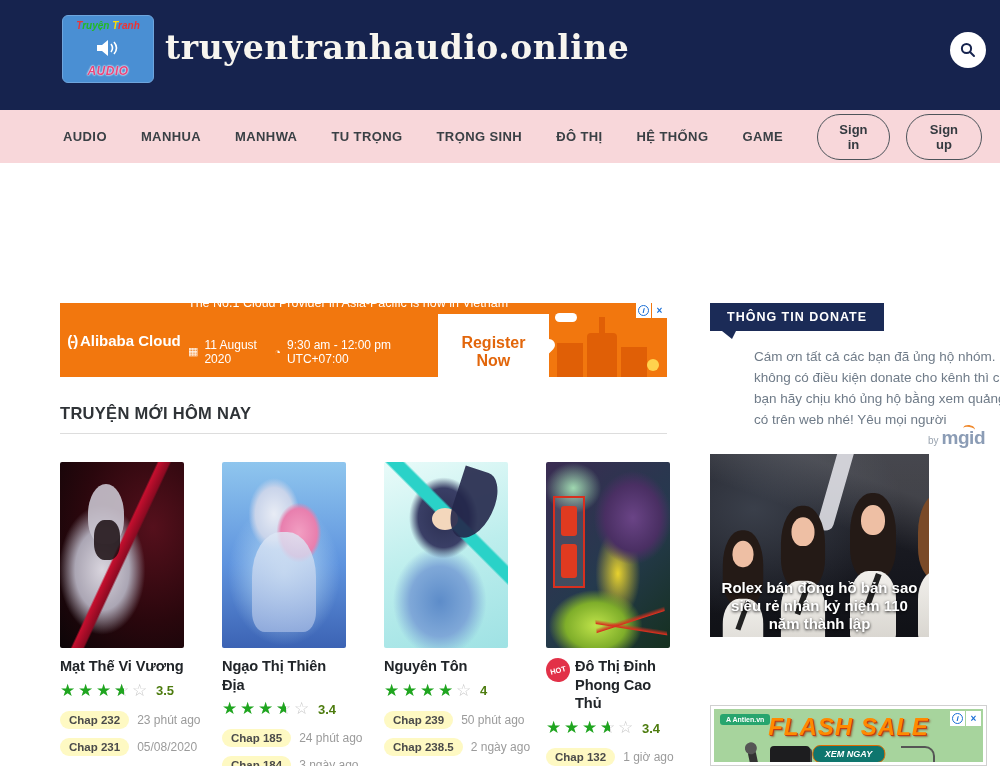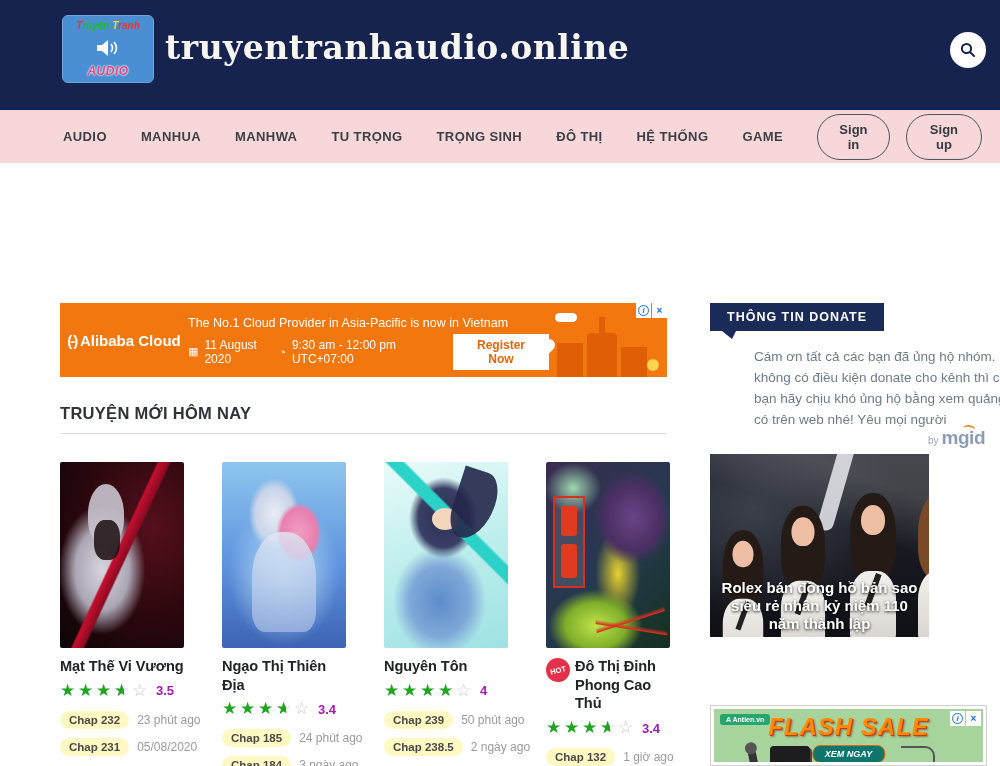--- a/index.html
+++ b/index.html
@@ -34,22 +34,22 @@
   
   .banner { position:absolute; left:60px; top:303px; width:607px; height:74px; background:#f2770e;
             display:flex; align-items:center; overflow:hidden; cursor:pointer;}
   .banner-brand { width:128px; flex:0 0 128px; text-align:center; color:#fff; font-size:15px; font-weight:bold; white-space:nowrap;}
   .banner-brand .mark { font-weight:bold; letter-spacing:-2px; }
   .banner-mid { flex:1; color:#fff; padding-top:3px;}
   .banner-title { font-size:19px; font-weight:bold; line-height:1.15; }
   .banner-sub { font-size:12.5px; margin-top:2px; }
   .banner-line3 { display:flex; align-items:center; font-size:12px; margin-top:4px; gap:6px;}
   .b-ico { font-size:11px; opacity:.95; }
-  .register { background:#fff; color:#e2660b; font-size:12px; font-weight:bold; border:none;
-              padding:4px 16px; margin-left:14px; cursor:pointer; font-family:inherit;}
+  .register { background:#fff; color:#e2660b; font-size:16px; font-weight:bold; border:none;
+              padding:20px 16px; margin-left:14px; cursor:pointer; font-family:inherit;}
   .banner-art { position:relative; width:118px; flex:0 0 118px; height:74px; }
   .bld { position:absolute; bottom:0; background:#e05f06; }
   .bld1 { left:8px;  width:26px; height:34px; }
   .bld2 { left:38px; width:30px; height:44px; border-radius:4px 4px 0 0;}
   .bld3 { left:72px; width:26px; height:30px; }
   .spire { position:absolute; left:50px; bottom:44px; width:6px; height:16px; background:#e05f06;}
   .cloudy { position:absolute; left:6px; top:10px; width:22px; height:9px; background:#fff; border-radius:8px;}
   .tree { position:absolute; right:8px; bottom:6px; width:12px; height:12px; border-radius:50%; background:#ffd34d;}
   .pin { position:absolute; left:-6px; bottom:26px; width:12px; height:12px; border-radius:50% 50% 50% 0; transform:rotate(-45deg); background:#fff;}
   .ad-ctrl { position:absolute; display:flex; gap:1px; }
@@ -114,21 +114,21 @@
   .card-title-row { margin-top:9px; display:flex; align-items:flex-start; gap:5px; }
   .card-title { font-size:14.6px; font-weight:bold; color:#212529; line-height:1.28; cursor:pointer; letter-spacing:-.1px;}
   .hot-badge { flex:0 0 24px; width:24px; height:24px; border-radius:50%; background:#e23148; color:#fff;
                font-size:7.5px; font-weight:bold; display:flex; align-items:center; justify-content:center;
                transform:rotate(-14deg); margin-top:1px; }
   .stars-row { margin-top:6px; display:flex; align-items:center; }
   .star { position:relative; display:inline-block; font-size:17px; line-height:1; width:18px; color:#1fa51f; }
   .star.empty { color:#c9c9c9; }
   .star.half { color:#c9c9c9; }
   .star.half .fill { position:absolute; left:0; top:0; width:55%; overflow:hidden; color:#1fa51f; }
-  .rating-num { font-size:13px; color:#a21caf; margin-left:6px; font-weight:bold; }
+  .rating-num { font-size:13px; color:#4d7c0f; margin-left:6px; font-weight:bold; }
   .chapters { margin-top:11px; display:flex; flex-direction:column; gap:9px; }
   .chap-row { display:flex; align-items:center; gap:8px; }
   .chap-badge { background:#fef9c3; border-radius:10px; padding:3px 9px; font-size:11.5px; font-weight:bold;
                 color:#4a4a4a; white-space:nowrap; cursor:pointer; }
   .chap-time { font-size:12px; color:#9b9b9b; white-space:nowrap; }
 
   
   .donate-ribbon { position:absolute; left:710px; top:303px; background:#1b2b57; color:#fff;
                    font-size:12.5px; font-weight:bold; letter-spacing:1px; padding:7px 17px; }
   .donate-ribbon:after { content:""; position:absolute; left:12px; bottom:-8px;

